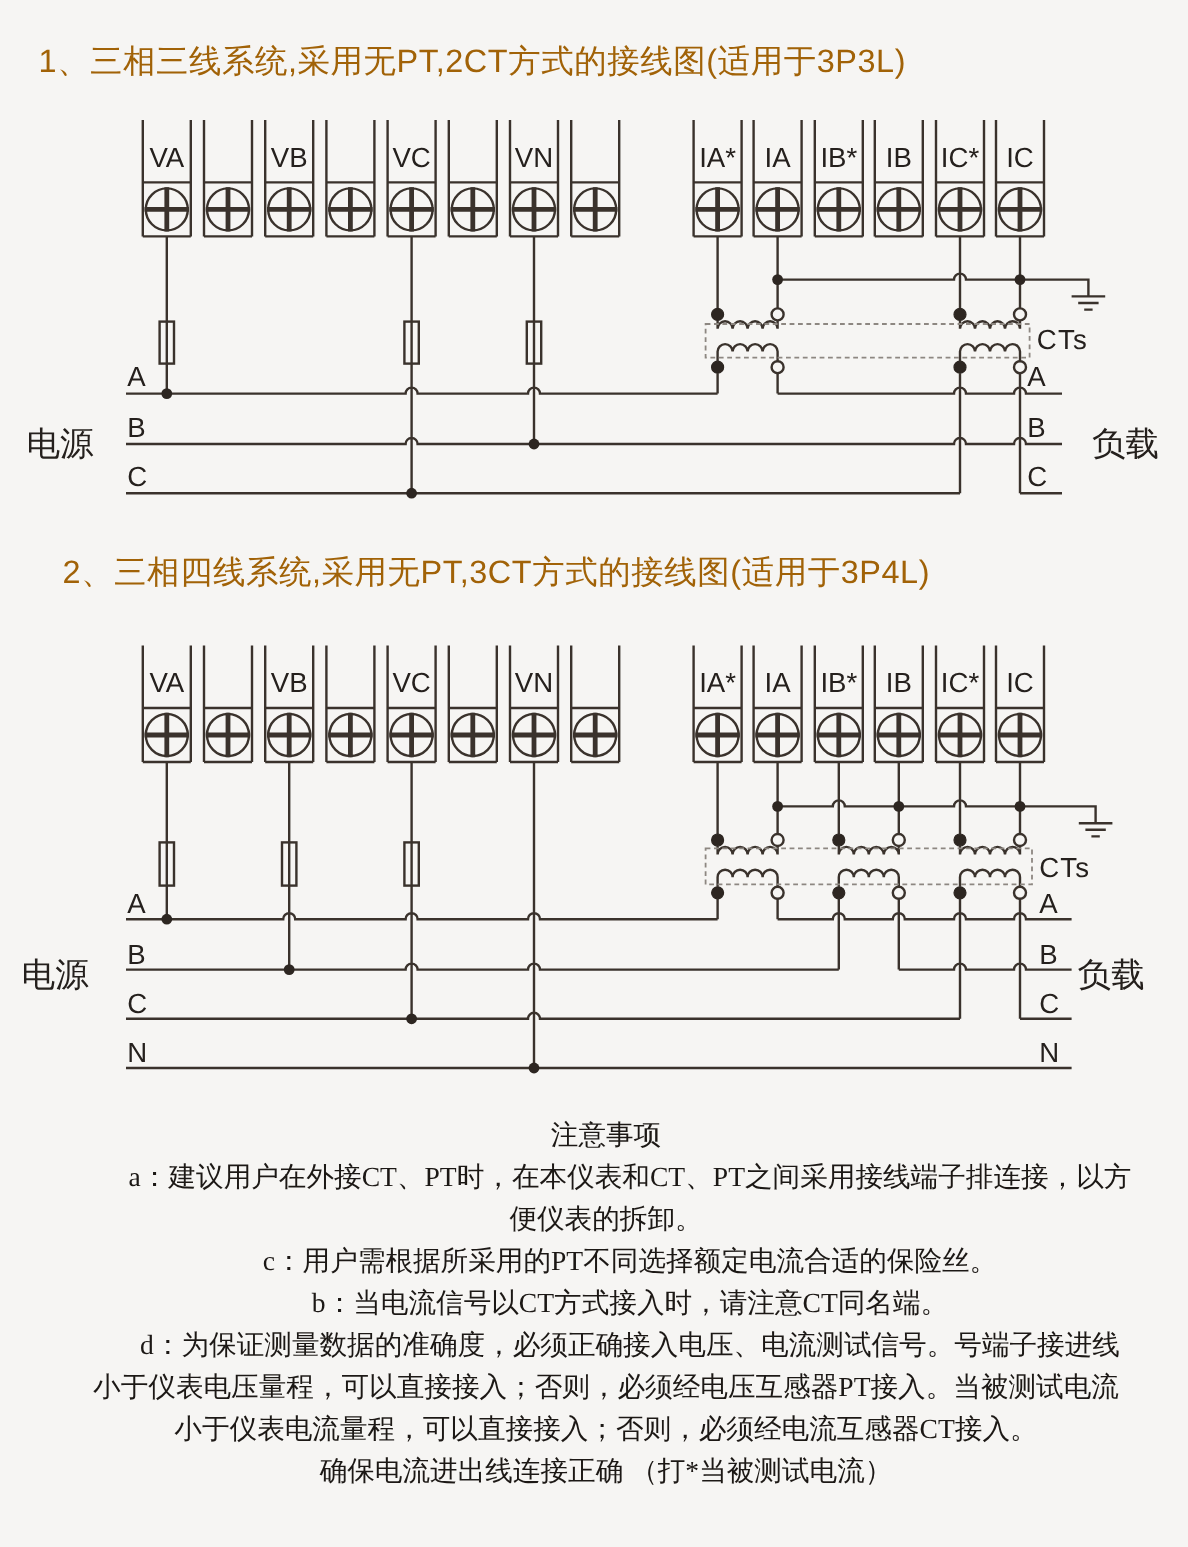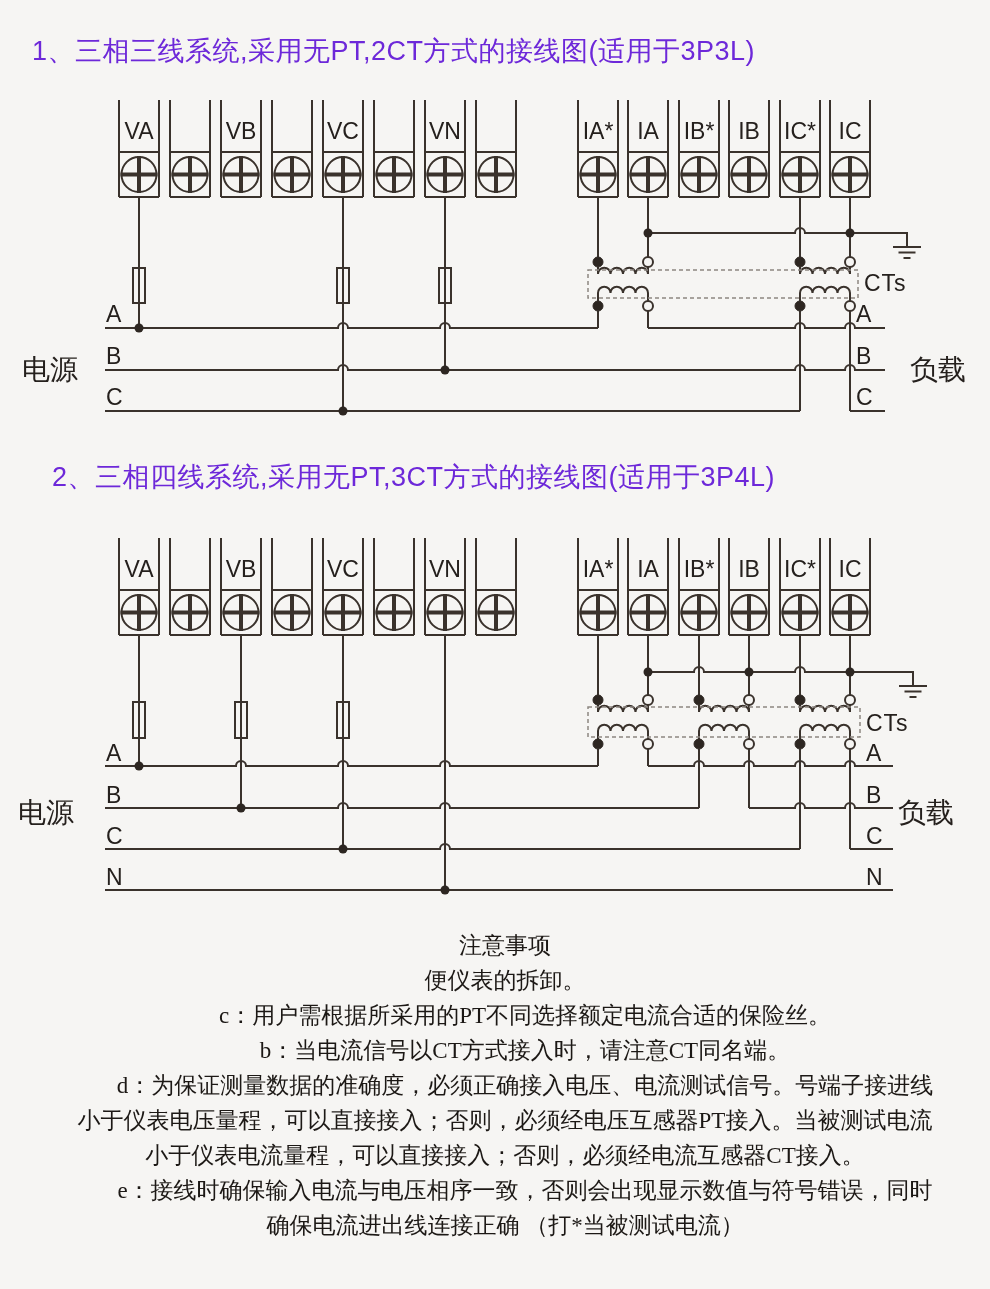--- a/index.html
+++ b/index.html
@@ -1,18 +1,18 @@
 <!DOCTYPE html>
 <html><head>
 <meta charset="utf-8">
 <style>
   html,body{margin:0;padding:0;}
   body{width:990px;height:1289px;background:#f6f5f3;font-family:"Liberation Sans",sans-serif;color:#25201d;position:relative;overflow:hidden;}
   .stage{position:absolute;inset:0;}
-  .title{position:absolute;font-size:27px;letter-spacing:.5px;color:#6d28d9;white-space:nowrap;}
+  .title{position:absolute;font-size:27px;letter-spacing:.5px;color:#a16207;white-space:nowrap;}
   #title1{left:32px;top:33px;}
   #title2{left:52px;top:459px;}
   svg.diag{position:absolute;left:0;}
   .wire{stroke:#3a322c;stroke-width:2;fill:none;stroke-linecap:butt;stroke-linejoin:miter;}
   .dashedbox{stroke:#8d8781;stroke-width:1.5;fill:none;stroke-dasharray:4 3;}
   .dot{fill:#2d2621;stroke:none;}
   .pole-open{fill:#f6f5f3;stroke:#3a322c;stroke-width:2;}
   .pole-fill{fill:#2d2621;stroke:#2d2621;stroke-width:1;}
   .tlbl{font:23px "Liberation Sans",sans-serif;fill:#25201d;text-anchor:middle;}
   .plbl{font:23px "Liberation Sans",sans-serif;fill:#25201d;}
@@ -179,23 +179,23 @@
     <text class="plbl" x="866" y="803">B</text>
     <text class="plbl" x="866" y="844">C</text>
     <text class="plbl" x="866" y="885">N</text>
     <text class="cnlbl" x="18" y="822">电源</text>
     <text class="cnlbl" x="898" y="822">负载</text>
     <text class="ctslbl" x="866" y="731">CTs</text>
   </svg>
 
   <div class="notes">
     <div class="note-line">注意事项</div>
+    <div class="note-line ind">a：建议用户在外接CT、PT时，在本仪表和CT、PT之间采用接线端子排连接，以方</div>
     <div class="note-line">便仪表的拆卸。</div>
     <div class="note-line ind">c：用户需根据所采用的PT不同选择额定电流合适的保险丝。</div>
     <div class="note-line ind">b：当电流信号以CT方式接入时，请注意CT同名端。</div>
     <div class="note-line ind">d：为保证测量数据的准确度，必须正确接入电压、电流测试信号。号端子接进线</div>
     <div class="note-line">小于仪表电压量程，可以直接接入；否则，必须经电压互感器PT接入。当被测试电流</div>
     <div class="note-line">小于仪表电流量程，可以直接接入；否则，必须经电流互感器CT接入。</div>
-    <div class="note-line ind">e：接线时确保输入电流与电压相序一致，否则会出现显示数值与符号错误，同时</div>
     <div class="note-line">确保电流进出线连接正确 （打*当被测试电流）</div>
   </div>
 
 </div>
 
 </body></html>

